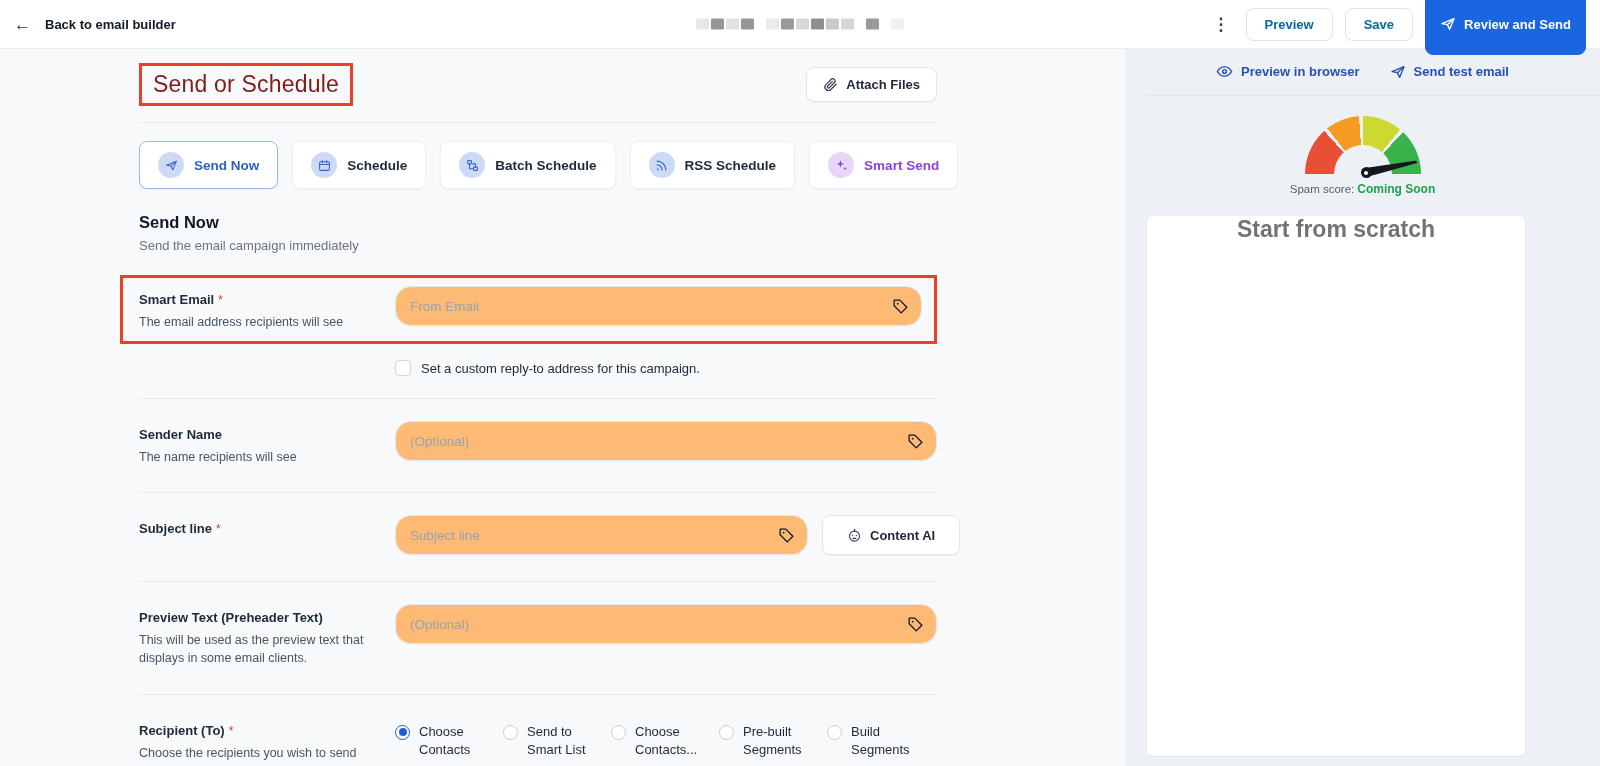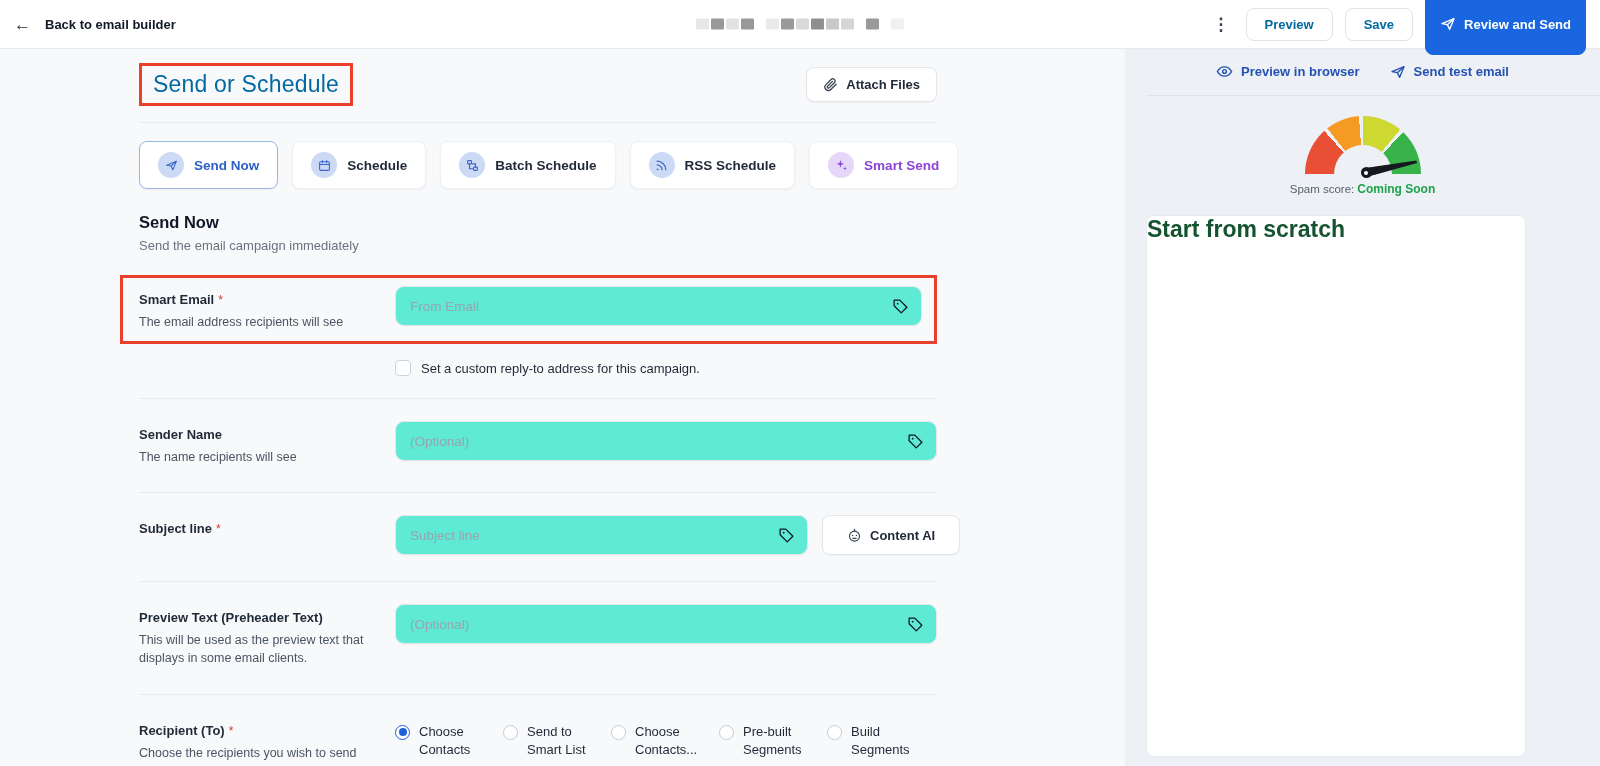--- a/index.html
+++ b/index.html
@@ -23,21 +23,21 @@
   .btn-primary { background:#1a66e0; border:1px solid #1a66e0; color:#ffffff; padding:22px 14px; }
 
   
   .body-wrap { display:flex; height:717px; }
   .main-col { width:1125px; background:#f7f9fa; }
   .content { margin-left:139px; width:798px; }
 
   
   .title-row { margin-top:14px; display:flex; align-items:center; justify-content:space-between; }
   .title-box { border:3px solid #e8402b; padding:5px 11px; background:transparent; }
-  .page-title { font-size:23px; font-weight:500; color:#0369a1; letter-spacing:.2px; }
+  .page-title { font-size:23px; font-weight:500; color:#7f1d1d; letter-spacing:.2px; }
   .attach-btn { background:#fff; border:1px solid #e2e6ea; border-radius:8px; padding:9px 16px;
     font-size:13px; font-weight:600; color:#1f2937; display:inline-flex; align-items:center; gap:8px; cursor:pointer;
     box-shadow:0 1px 1px rgba(16,24,40,.04); }
   .hr { height:1px; background:#e9ecef; margin-top:16px; }
 
   
   .tabs { margin-top:18px; display:flex; gap:14px; }
   .tab { background:#fff; border:1px solid #eef1f4; border-radius:8px; height:48px; padding:0 18px;
     display:inline-flex; align-items:center; gap:10px; cursor:pointer; box-shadow:0 1px 2px rgba(16,24,40,.05);
     font-size:13.5px; font-weight:600; color:#1f2937; white-space:nowrap; }
@@ -53,21 +53,21 @@
   
   .form { margin-top:22px; }
   .f-label { font-size:13px; font-weight:600; color:#1f2937; }
   .req { color:#d23b2e; margin-left:4px; font-size:12px; }
   .f-desc { margin-top:5px; font-size:12.5px; color:#4b5563; font-weight:400; line-height:1.45; }
   .label-col { width:256px; flex:none; padding-top:4px; }
   .ctl-col { flex:1; }
   .row { display:flex; }
   .row-pad { padding:22px 0 26px; border-bottom:1px solid #e9ecef; }
   .input-wrap { position:relative; }
-  .text-input { width:100%; height:40px; border:1px solid #e4e7ec; border-radius:9px; background:#5eead4;
+  .text-input { width:100%; height:40px; border:1px solid #e4e7ec; border-radius:16px; background:#fdba74;
     padding:0 40px 0 14px; font-size:13.5px; color:#111827; font-family:"Liberation Sans",sans-serif;
     box-shadow:0 1px 1px rgba(16,24,40,.03); }
   .text-input::placeholder { color:#9aa3af; }
   .tag-btn { position:absolute; right:12px; top:10px; width:20px; height:20px; cursor:pointer;
     display:flex; align-items:center; justify-content:center; color:#111827; }
 
   .annotated { border:3px solid #e8402b; margin-left:-19px; padding:8px 12px 10px 16px; width:817px; }
   .checkbox-line { margin:16px 0 0 256px; display:flex; align-items:center; gap:10px; font-size:13px; color:#1f2937; }
   .checkbox { width:16px; height:16px; border:1px solid #cfd5dc; border-radius:4px; background:#fff; cursor:pointer; flex:none; }
   .hr2 { height:1px; background:#e9ecef; margin-top:22px; }
@@ -108,21 +108,21 @@
     background:#15181c; }
   .needle-pivot::after { content:""; position:absolute; left:3.5px; top:3.5px; width:4px; height:4px;
     border-radius:50%; background:#fff; }
   .spam-line { text-align:center; margin-top:2px; font-size:11.5px; color:#555e6a; }
   .spam-value { color:#1ea24b; font-weight:700; font-size:12px; margin-left:3px; }
 
   .email-card { margin:16px 0 0 22px; width:378px; height:540px; background:#fff; border-radius:6px;
     box-shadow:0 0 0 1px #e8eaf0; }
   .view-link { display:block; text-align:center; padding-top:26px; font-size:13px; color:#111827;
     text-decoration:underline; cursor:pointer; }
-  .card-heading { text-align:left; margin-top:20px; font-size:23px; font-weight:700; color:#14532d; }
+  .card-heading { text-align:center; margin-top:20px; font-size:23px; font-weight:700; color:#737373; }
 
   svg { display:block; }
 </style>
 </head>
 <body>
 
 <div class="topbar">
   <div class="tb-left">
     <span class="back-arrow">←</span>
     <span class="back-label">Back to email builder</span>

